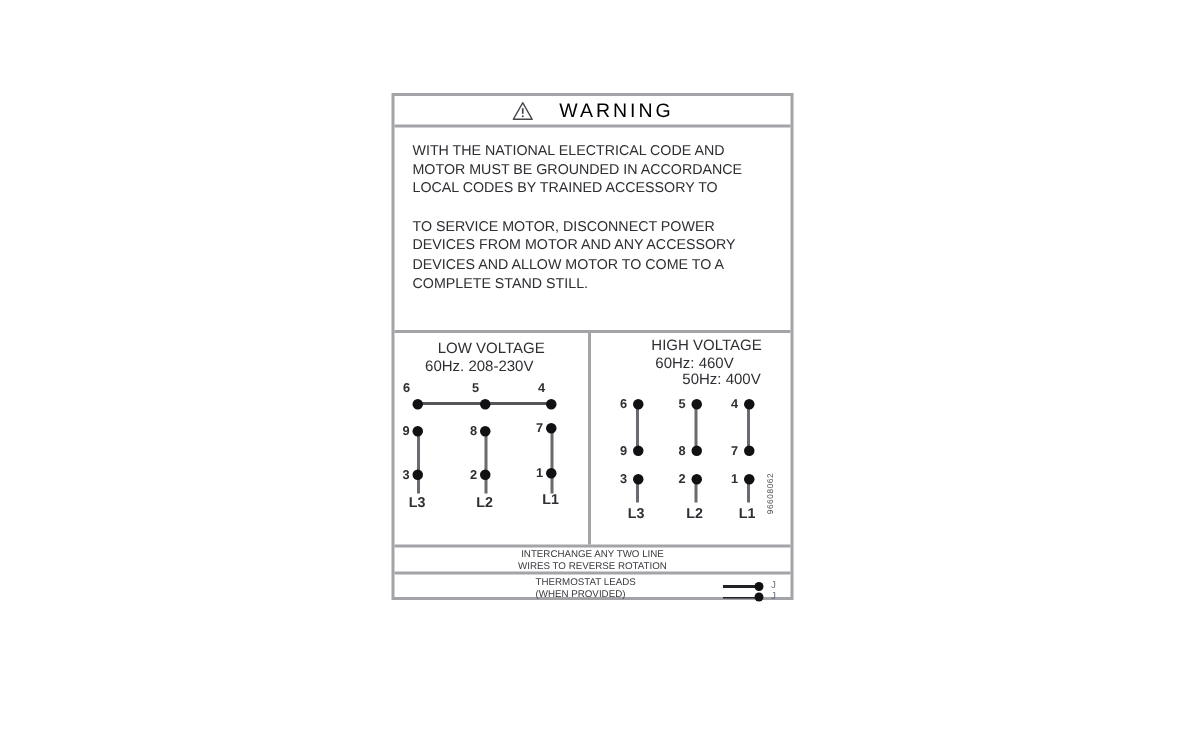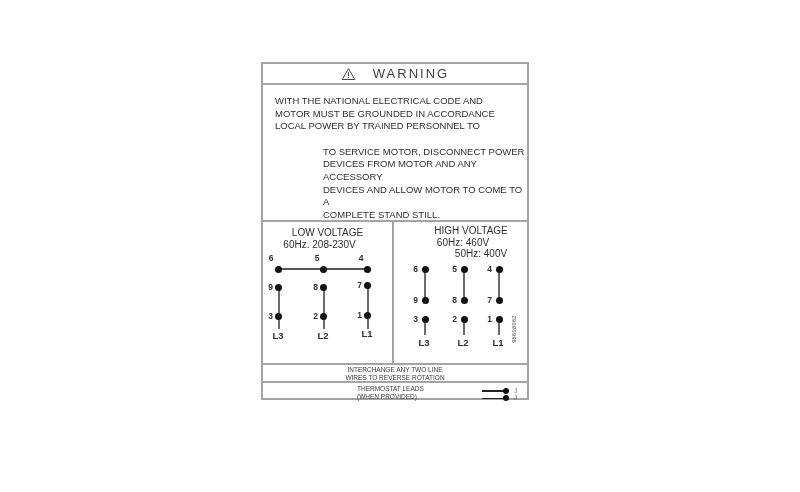--- a/index.html
+++ b/index.html
@@ -8,28 +8,28 @@
 
   .canvas { position:relative; width:800px; height:492px; background:#ffffff; }
 
   .label { position:absolute; left:261px; top:62px; width:268px; height:338px;
            border:2px solid #a4a4a8; background:#ffffff; }
 
   
   .hdr { position:absolute; left:0; right:0; top:0; height:21px;
          border-bottom:2px solid #a4a4a8; display:flex; align-items:center;
          justify-content:center; gap:17px; }
-  .hdr .ttl { font-size:13px; letter-spacing:2px; color:#404040; }
+  .hdr .ttl { font-size:13px; letter-spacing:2px; color:#000000; }
   .warn-icon { width:15px; height:14px; display:block; }
 
   
   .body { position:absolute; left:0; right:0; top:21px; height:137px;
           border-bottom:2px solid #a4a4a8; padding:10px 0 0 12px;
           font-size:9.5px; line-height:12.6px; }
-  .body .para2 { margin-top:13px;margin-left:48px; }
+  .body .para2 { margin-top:13px; }
   .divider { position:absolute; left:129px; top:158px; width:2px; height:141px; background:#a4a4a8; }
 
   .lv { position:absolute; left:0; top:158px; width:129px; height:182px; }
   .hv { position:absolute; left:131px; top:158px; width:154px; height:141px; }
 
   .sec-title  { position:absolute; left:0; right:0; text-align:center; font-size:10px; line-height:11.5px; }
   .sec-sub    { position:absolute; left:0; right:16px; text-align:center; font-size:10px; line-height:11.5px; }
 
   .dot { position:absolute; width:7px; height:7px; border-radius:50%; background:#111114; }
   .hline { position:absolute; height:2px; background:#55555a; }
@@ -62,21 +62,21 @@
         <rect x="11.1" y="8" width="1.8" height="6" fill="#45454b"></rect>
         <rect x="11.1" y="15.7" width="1.8" height="1.8" fill="#45454b"></rect>
       </svg>
       <span class="ttl">WARNING</span>
     </div>
 
     <div class="body">
       <div class="para1">
         <div>WITH THE NATIONAL ELECTRICAL CODE AND</div>
         <div>MOTOR MUST BE GROUNDED IN ACCORDANCE</div>
-        <div>LOCAL POWER BY TRAINED PERSONNEL TO</div>
+        <div>LOCAL CODES BY TRAINED ACCESSORY TO</div>
       </div>
       <div class="para2">
         <div>TO SERVICE MOTOR, DISCONNECT POWER</div>
         <div>DEVICES FROM MOTOR AND ANY ACCESSORY</div>
         <div>DEVICES AND ALLOW MOTOR TO COME TO A</div>
         <div>COMPLETE STAND STILL.</div>
       </div>
     </div>
 
     <div class="divider"></div>

